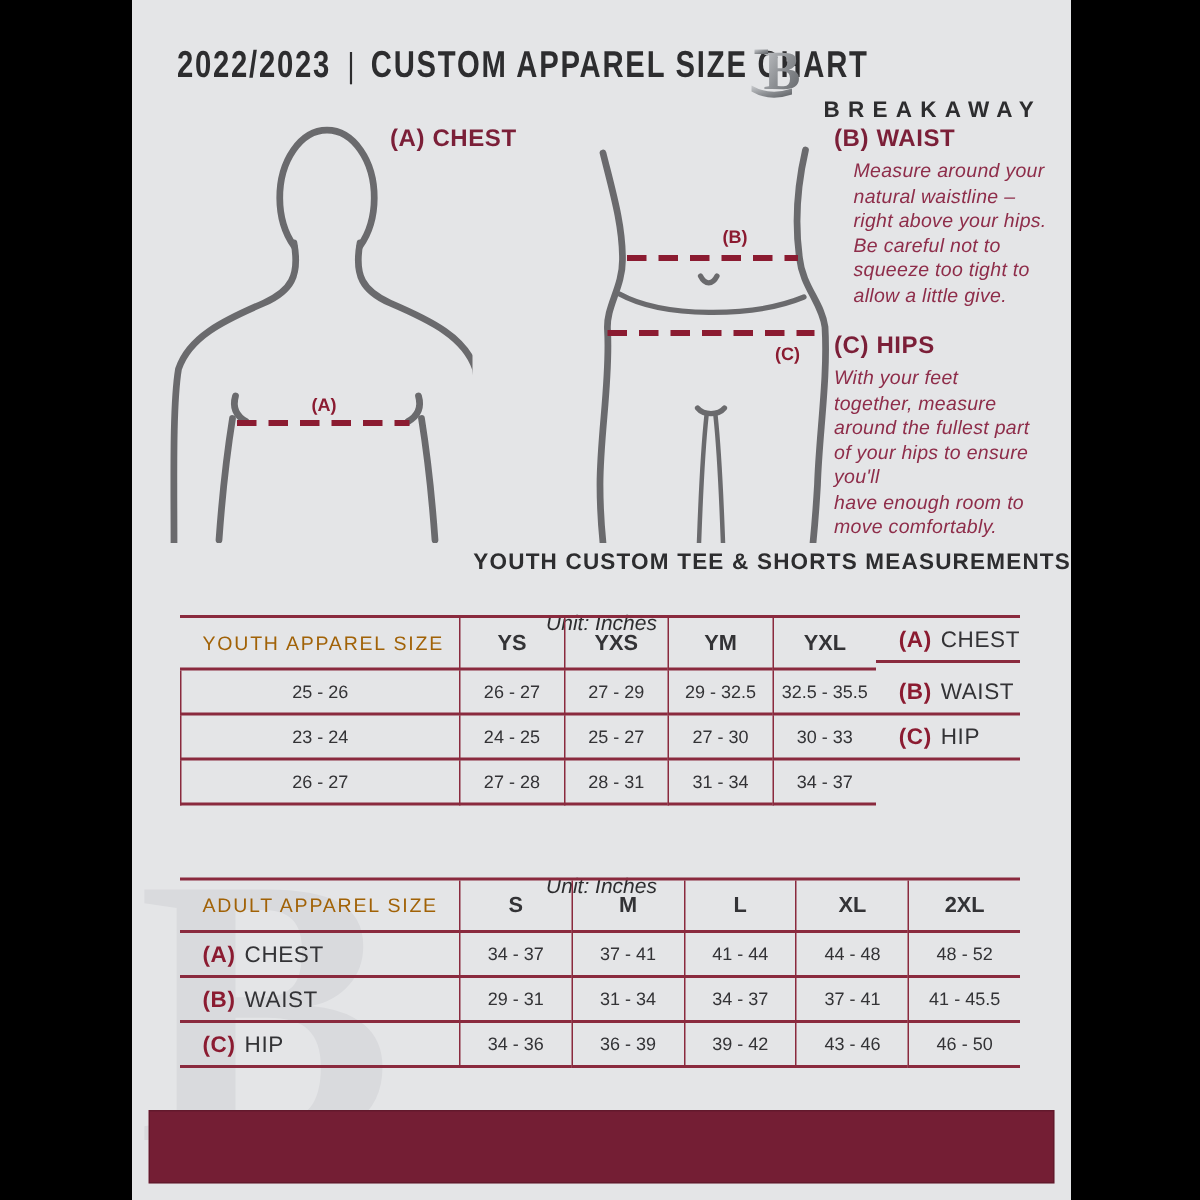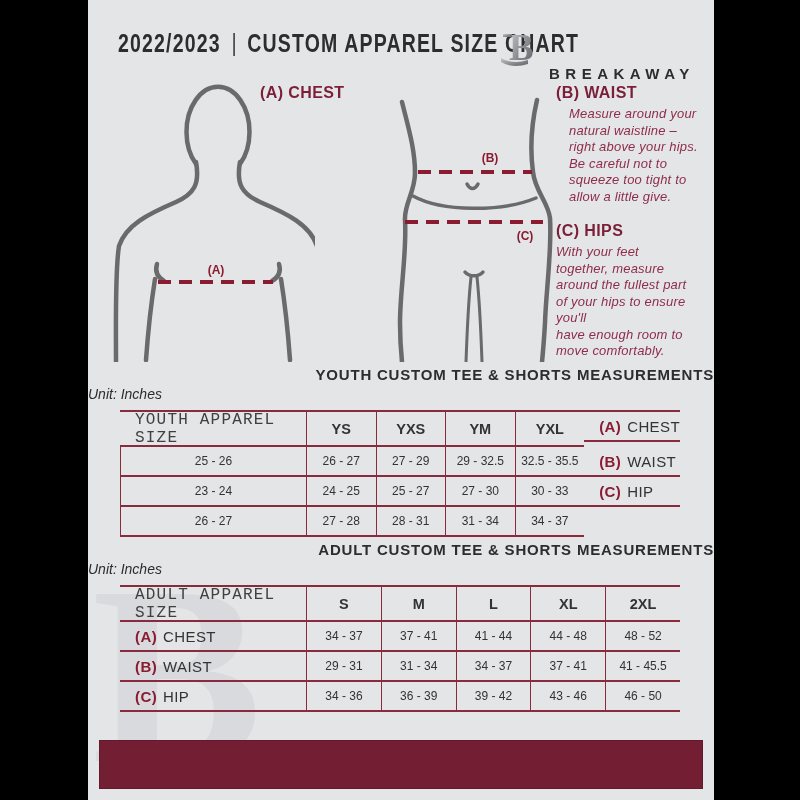--- a/index.html
+++ b/index.html
@@ -33,32 +33,32 @@
               white-space:pre-line;letter-spacing:.2px;}
   .fig{position:absolute;}
 
   
   .watermark{position:absolute;left:4px;top:548px;font-family:"Liberation Serif",serif;font-weight:bold;
              font-size:255px;line-height:1;color:var(--watermark);z-index:0;user-select:none;}
 
   
   .tbl-title{position:absolute;width:100%;text-align:right;font-size:15px;font-weight:bold;
              letter-spacing:.8px;color:var(--ink);z-index:2;}
-  .tbl-unit{position:absolute;width:100%;font-size:14px;font-style:italic;
-            color:var(--ink);z-index:2;}
+  .tbl-unit{position:absolute;width:100%;text-align:center;font-size:14px;font-style:italic;
+            color:var(--ink);z-index:2;margin-top:21px;}
   .size-table{position:absolute;left:32px;width:560px;display:grid;
               grid-template-columns:186px repeat(5,1fr);
               border-top:2px solid var(--border);z-index:2;}
   .c{display:flex;align-items:center;justify-content:center;border-bottom:2px solid var(--border);
      font-size:12px;color:var(--cell);}
   .c.h{height:33px;font-weight:bold;font-size:14.5px;}
   .c.d{height:28px;}
   .c.vl{border-left:1.5px solid var(--border);}
   .c.first{justify-content:flex-start;padding-left:15px;}
-  .c.sizehdr{font-weight:normal;font-size:16px;letter-spacing:1.2px;color:#404040;font-family:Liberation Mono, monospace;}
+  .c.sizehdr{font-weight:normal;font-size:13px;letter-spacing:1.2px;color:#a16207;}
   .c.rowlabel{font-size:15px;letter-spacing:.4px;}
   .rowlabel .pfx{font-weight:bold;color:var(--dash);margin-right:6px;}
 
   
   .footer-bar{position:absolute;left:11px;top:740px;width:604px;height:49px;background:var(--maroon);
               box-shadow:inset 0 0 0 1px rgba(0,0,0,.15);z-index:2;}
 </style>
 </head>
 <body>
 
@@ -172,21 +172,20 @@
         <span class="pfx">(C)</span>
         <span>HIP</span>
       </div>
       <div class="c d vl">26 - 27</div>
       <div class="c d vl">27 - 28</div>
       <div class="c d vl">28 - 31</div>
       <div class="c d vl">31 - 34</div>
       <div class="c d vl">34 - 37</div>
     </div>
 
-    <div class="tbl-title" style="top:541px;">ADULT CUSTOM TEE &amp; SHORTS MEASUREMENTS</div>
     <div class="tbl-unit" style="top:561px;">Unit: Inches</div>
     <div class="size-table" style="top:585px;">
       <div class="c h first sizehdr">ADULT APPAREL SIZE</div>
       <div class="c h vl">S</div>
       <div class="c h vl">M</div>
       <div class="c h vl">L</div>
       <div class="c h vl">XL</div>
       <div class="c h vl">2XL</div>
 
       <div class="c d first rowlabel">

